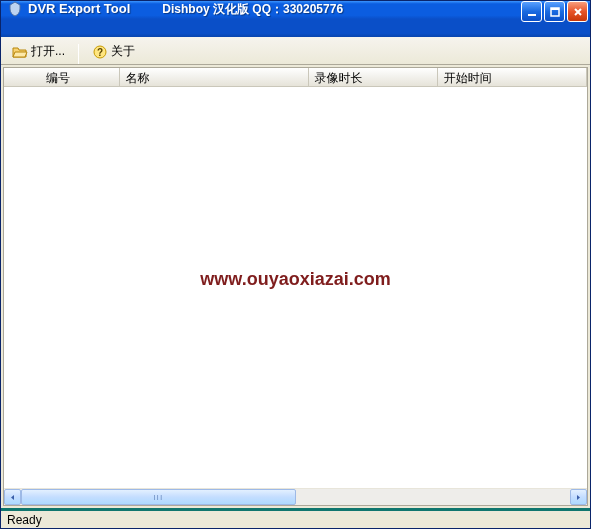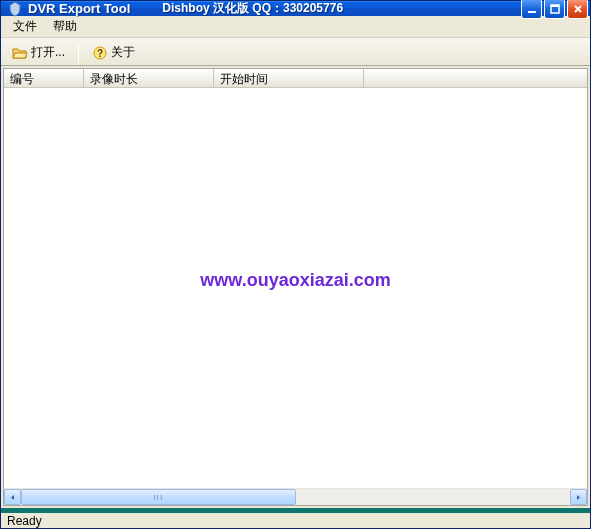--- a/index.html
+++ b/index.html
@@ -13,24 +13,23 @@
 }
 .window {
   width: 591px;
   height: 529px;
   border: 1px solid #0a246a;
   background: #ece9d8;
   display: flex;
   flex-direction: column;
 }
 .titlebar {
-  height: 15px;
+  height: 36px;
   background: linear-gradient(to bottom, #3a95ff 0%, #0b5de0 8%, #0b5de0 40%, #0a4fc8 50%, #0a4fc8 90%, #0845ae 100%);
   display: flex;
-  align-items: center;
   color: #fff;
   font-weight: bold;
   padding: 0 2px 0 6px;
   position: relative;
 }
 .titlebar .app-icon {
   width: 16px; height: 16px;
   margin-right: 5px;
   display: inline-flex; align-items: center; justify-content: center;
 }
@@ -103,34 +102,34 @@
   height: 19px;
 }
 .col-header {
   padding: 2px 6px;
   border-right: 1px solid #cac7ba;
   font-size: 12px;
   cursor: pointer;
   white-space: nowrap;
   overflow: hidden;
 }
-.col-0 { width: 80px; }
+.col-0 { width: 80px; margin-left: 36px; }
 .col-1 { width: 190px; }
 .col-2 { width: 150px; }
 .col-3 { width: 130px; }
 .list-body {
   flex: 1;
   position: relative;
   overflow: hidden;
 }
 .watermark {
   position: absolute;
   left: 50%; top: 48%;
   transform: translate(-50%, -50%);
-  color: #6d28d9;
+  color: #7f1d1d;
   font-weight: bold;
   font-size: 18px;
   font-family: Arial, sans-serif;
   pointer-events: none;
 }
 .hscroll {
   height: 17px;
   background: #f0efe8;
   display: flex;
   align-items: stretch;
@@ -163,21 +162,21 @@
   position: absolute;
   left: 50%; top: 50%;
   transform: translate(-50%, -50%) scaleY(0.6);
   color: #6a8bbf;
   font-size: 9px;
   letter-spacing: 1px;
 }
 .statusbar {
   height: 20px;
   background: #ece9d8;
-  border-top: 5px solid #0f766e;
+  border-top: 3px solid #0f766e;
   display: flex;
   align-items: center;
   padding: 0 6px;
   font-size: 12px;
 }
 </style>
 </head>
 <body>
 
 <div class="window">
@@ -203,24 +202,20 @@
           </svg>
       </div>
       <div class="win-btn close">
         <svg width="10" height="10" viewBox="0 0 10 10">
             <path d="M2 2 L8 8 M8 2 L2 8" stroke="#fff" stroke-width="2"></path>
           </svg>
       </div>
     </div>
   </div>
 
-  <div class="menubar">
-    <div class="menu-item">文件</div>
-    <div class="menu-item">帮助</div>
-  </div>
 
   <div class="toolbar">
     <div class="tool-btn">
       <span class="icon">
         <svg width="16" height="16" viewBox="0 0 16 16">
             <path d="M1 4 L6 4 L7 6 L14 6 L14 13 L1 13 Z" fill="#f7d273" stroke="#b8860b"></path>
             <path d="M3 8 L15 8 L13 13 L1 13 Z" fill="#fde9a9" stroke="#b8860b"></path>
           </svg>
       </span>
       <span>打开...</span>
@@ -233,20 +228,21 @@
             <text x="8" y="12" text-anchor="middle" font-size="10" font-weight="bold" fill="#5a4500">?</text>
           </svg>
       </span>
       <span>关于</span>
     </div>
   </div>
 
   <div class="listview">
     <div class="list-header">
       <div class="col-header col-0">编号</div>
+      <div class="col-header col-1">名称</div>
       <div class="col-header col-3">录像时长</div>
       <div class="col-header col-2">开始时间</div>
     </div>
     <div class="list-body">
       <div class="watermark">www.ouyaoxiazai.com</div>
     </div>
     <div class="hscroll">
       <div class="scroll-arrow">
         <svg width="7" height="7" viewBox="0 0 7 7">
             <path d="M5 1 L2 3.5 L5 6 Z" fill="#3a5ea8"></path>

